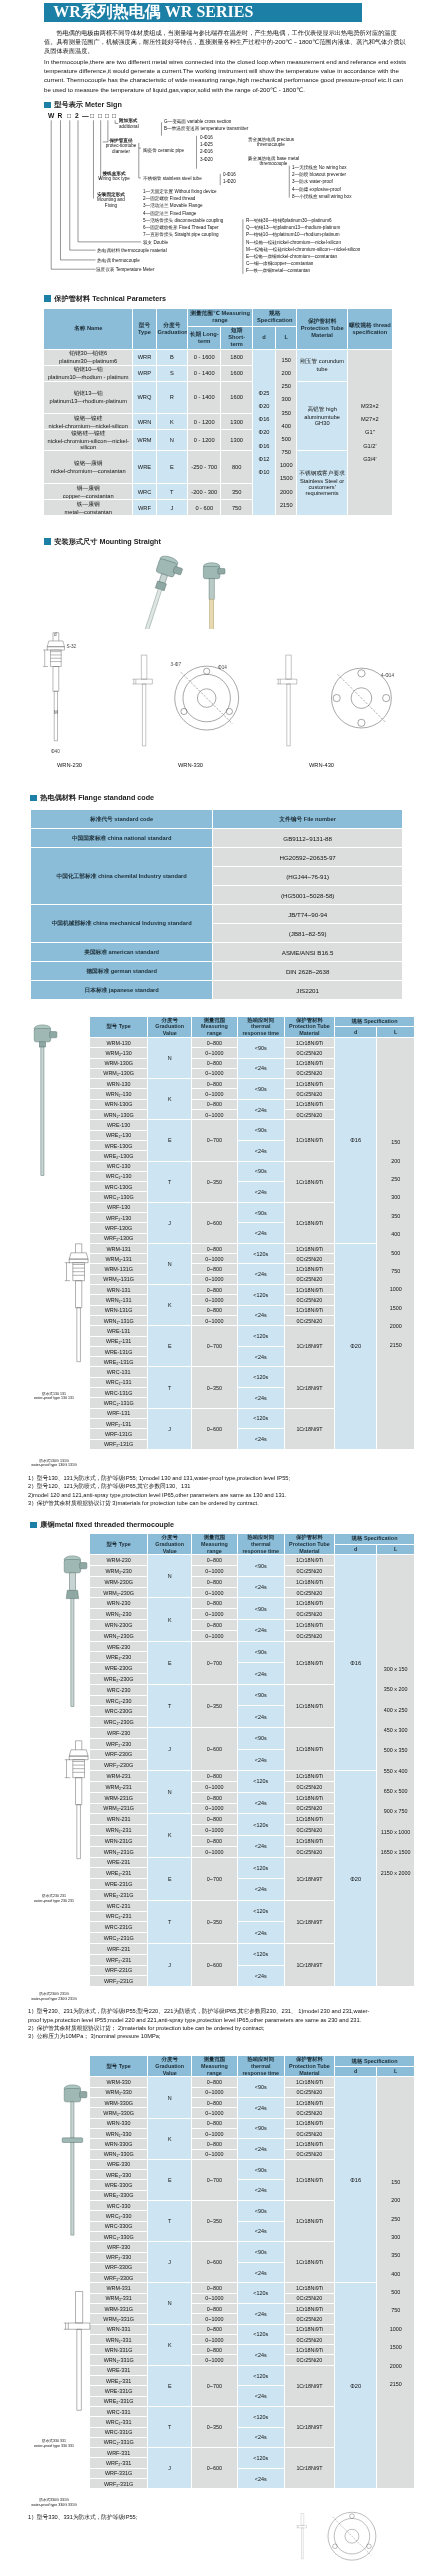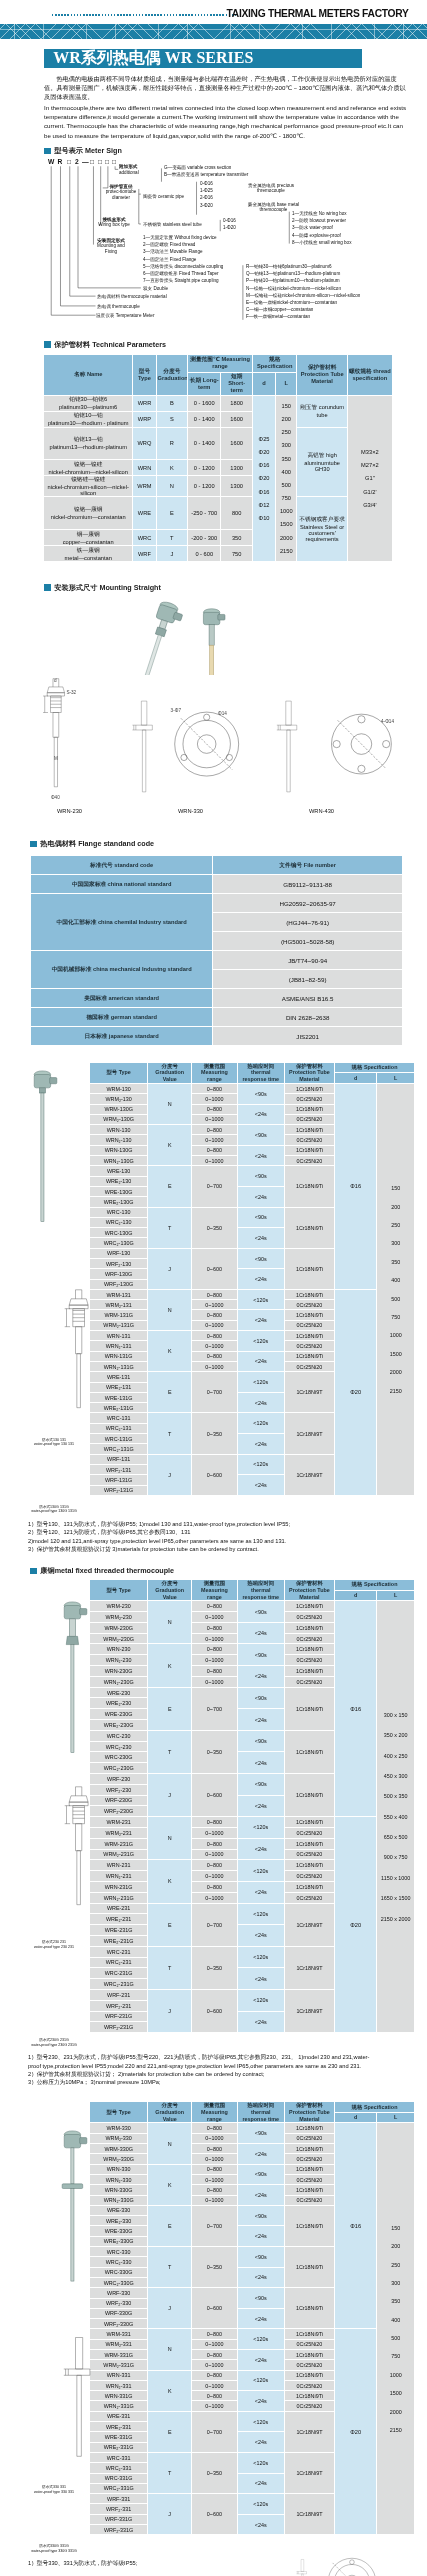--- a/index.html
+++ b/index.html
@@ -139,25 +139,20 @@
           <circle cx="70" cy="22" r="7"></circle>
             <circle cx="70" cy="118" r="7"></circle>
           <circle cx="22" cy="70" r="7"></circle>
             <circle cx="118" cy="70" r="7"></circle>
           <path d="M24 24 L116 116" stroke-dasharray="4 3"></path>
         </g>
       </symbol>
     </defs>
   </svg>
 
-  <div class="topbar">
-    <div class="dotline"></div>
-    <div class="factory">TAIXING THERMAL METERS FACTORY</div>
-    <div class="hatch"></div>
-  </div>
 
   <div class="banner">WR系列热电偶 WR SERIES THERMOCOUPLE</div>
 
   <div class="intro">
     <div class="cn">热电偶的电极由两根不同导体材质组成，当测量端与参比端存在温差时，产生热电偶，工作仪表便显示出热电势所对应的温度值。具有测量范围广，机械强度高，耐压性能好等特点，直接测量各种生产过程中的-200℃－1800℃范围内液体、蒸汽和气体介质以及固体表面温度。</div>
     <div class="en">In thermocouple,there are two different metal wires connected into the closed loop.when measurement end and referance end exists temperature difference,it would generate a current.The working instrument will show the temperature value in accordance with the current. Thermocouple has the characteristic of wide measuring range,high mechanical performance good pressure-proof etc.It can be used to measure the temperature of liquid,gas,vapor,solid with the range of-200℃ - 1800℃.</div>
   </div>
 
   <div class="sec" style="margin:6.2px 0 2.1px 44px">
     <span class="sq"></span>

